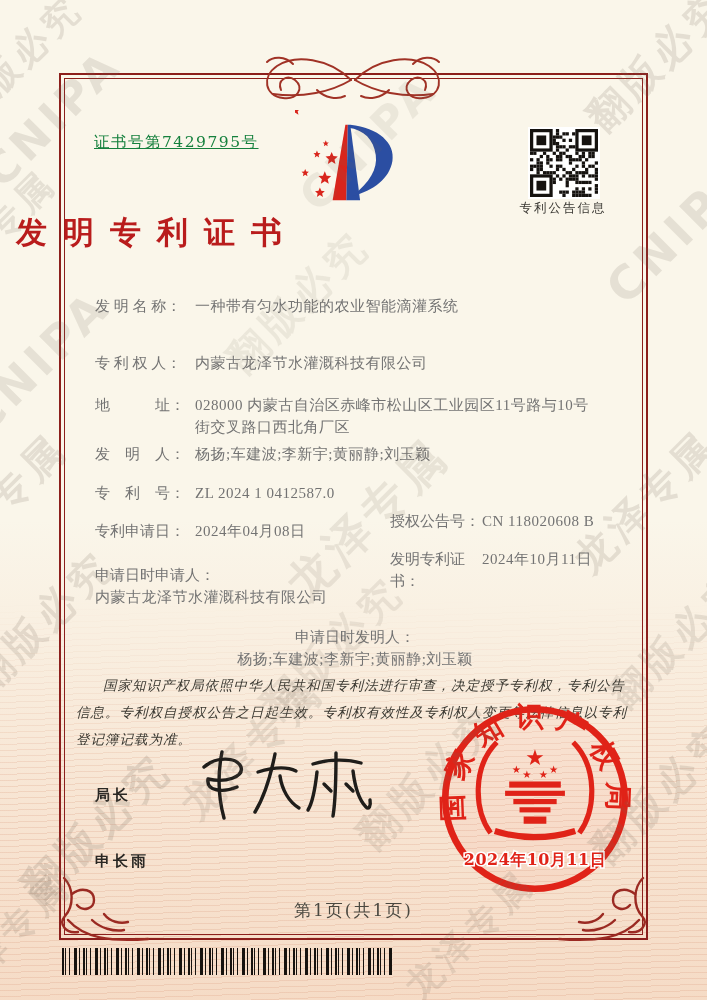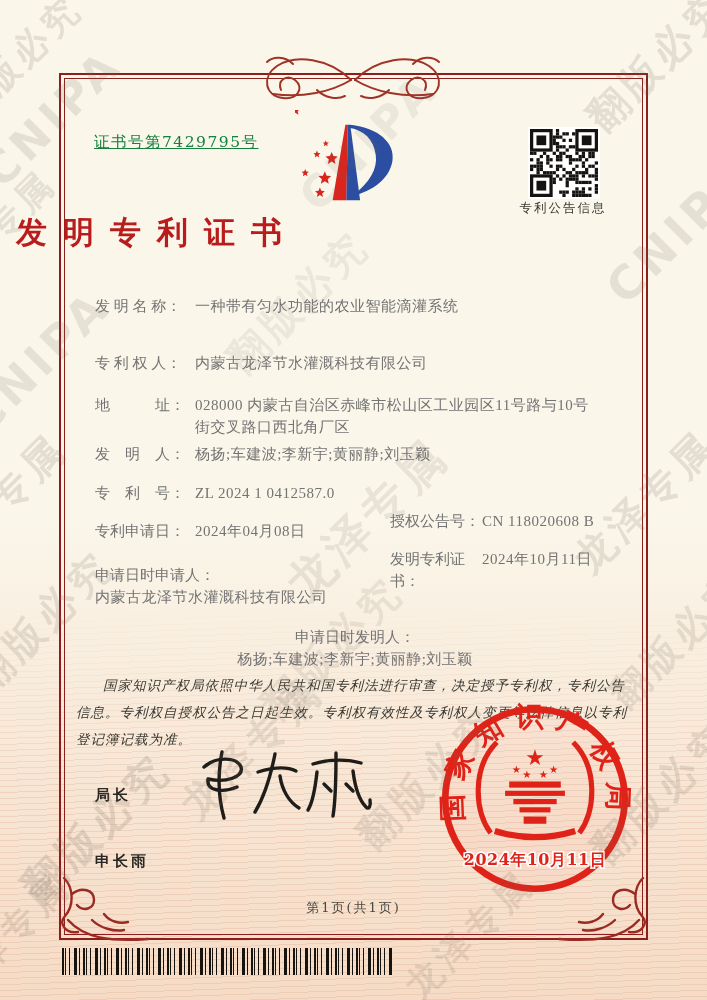--- a/index.html
+++ b/index.html
@@ -46,21 +46,21 @@
   .statement{left:76px;top:672px;width:556px;font-size:13.5px;line-height:27px;
     font-style:italic;color:#3a3831;text-indent:2em;letter-spacing:1px;}
   
   .signer{left:95px;font-size:15px;letter-spacing:3px;color:#2a2824;font-weight:600;
     font-family:"DejaVu Sans","Liberation Sans",sans-serif;}
   .signature{left:195px;top:740px;width:190px;height:96px;}
   
   .seal{left:437px;top:701px;width:196px;height:196px;z-index:30;}
   .seal svg{display:block;width:100%;height:100%;}
   
-  .page-no{left:0;right:0;top:899px;text-align:center;font-size:13px;color:#4a4840;letter-spacing:2px;}
+  .page-no{left:0;right:0;top:899px;text-align:center;font-size:17px;color:#4a4840;letter-spacing:2px;}
   .barcode{left:62px;top:948px;width:332px;height:27px;
     background:
       repeating-linear-gradient(90deg,#17130f 0 2px,transparent 2px 3px,#17130f 3px 4px,transparent 4px 7px,#17130f 7px 8px,transparent 8px 12px,#17130f 12px 15px,transparent 15px 17px,#17130f 17px 18px,transparent 18px 21px);}
   .orn{position:absolute;pointer-events:none;}
 </style>
 </head>
 <body>
 
 <div class="tint"></div>
 <div class="waves"></div>

